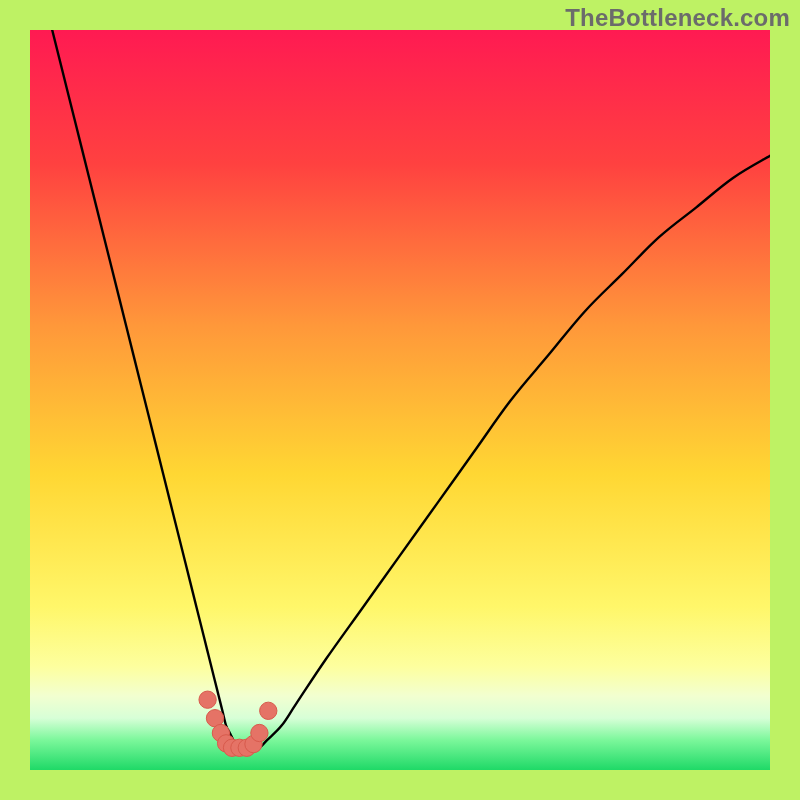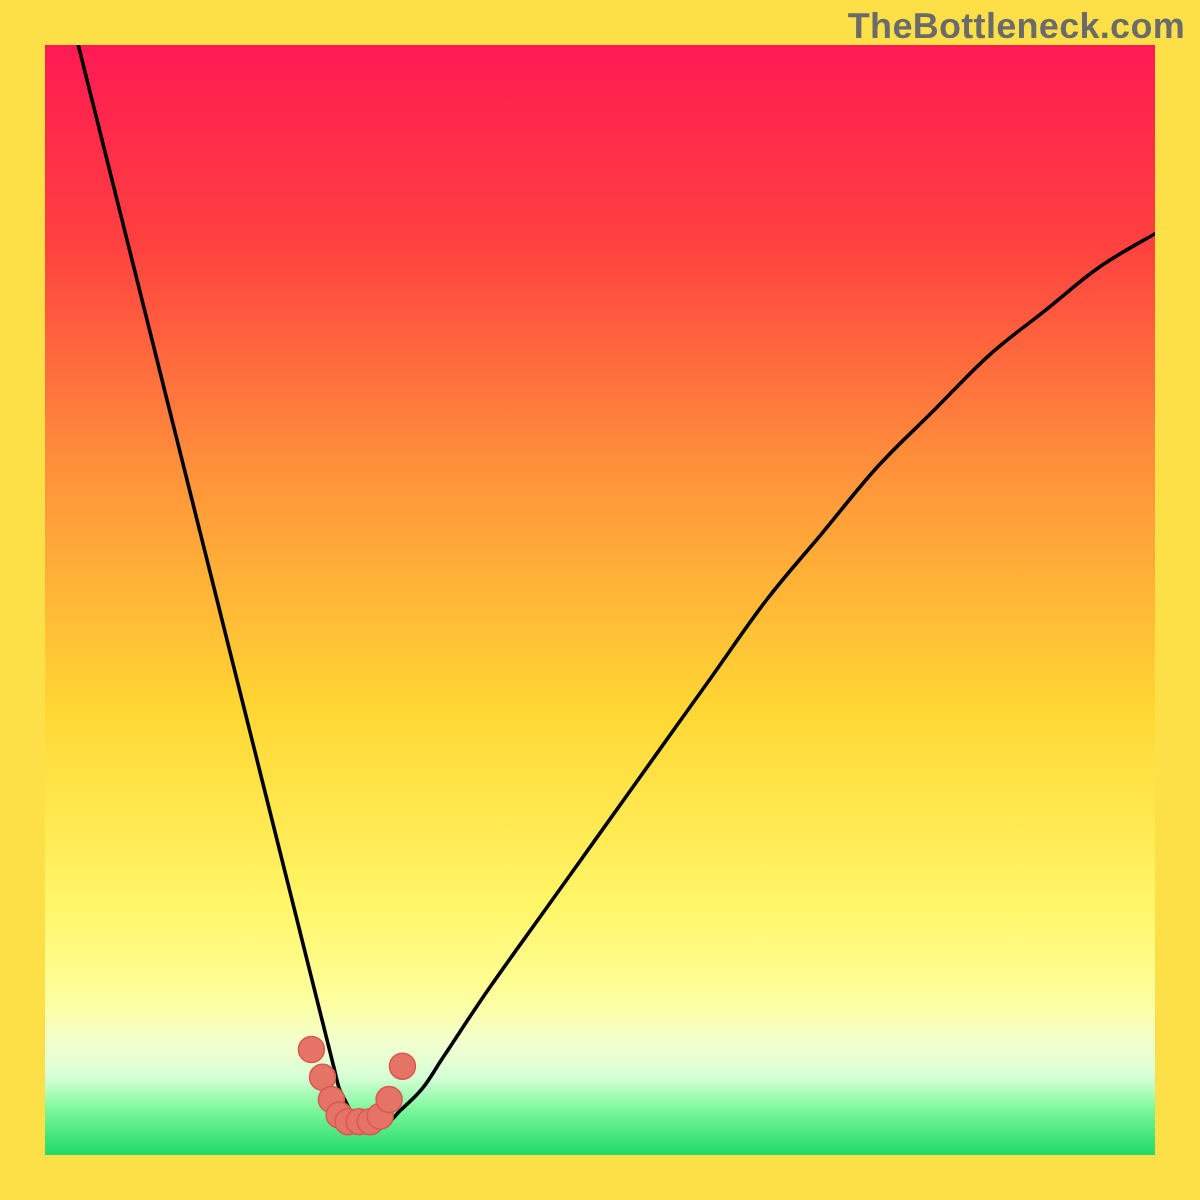--- a/index.html
+++ b/index.html
@@ -9,21 +9,21 @@
     height: 800px;
     background: #000;
     overflow: hidden;
   }
   .frame {
     position: absolute;
     left: 0;
     top: 0;
     width: 800px;
     height: 800px;
-    background: #fde047;
+    background: #bef264;
   }
   .plot {
     position: absolute;
     left: 30px;
     top: 30px;
     width: 740px;
     height: 740px;
     overflow: hidden;
   }
   .watermark {

